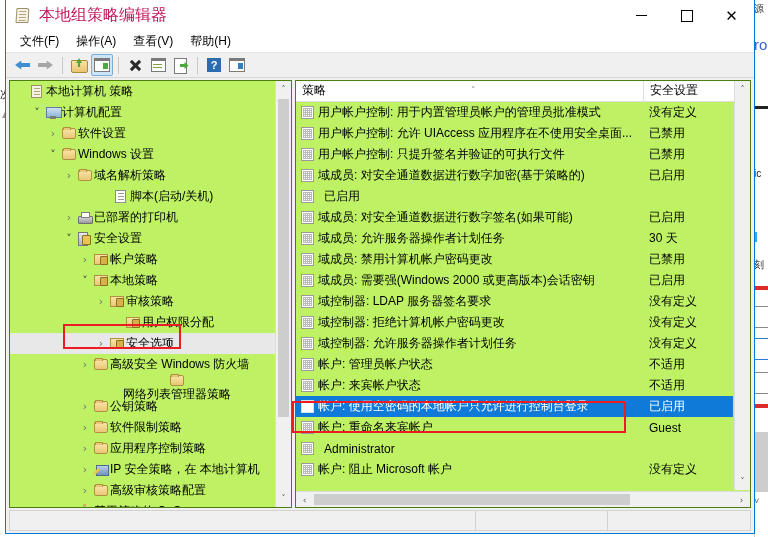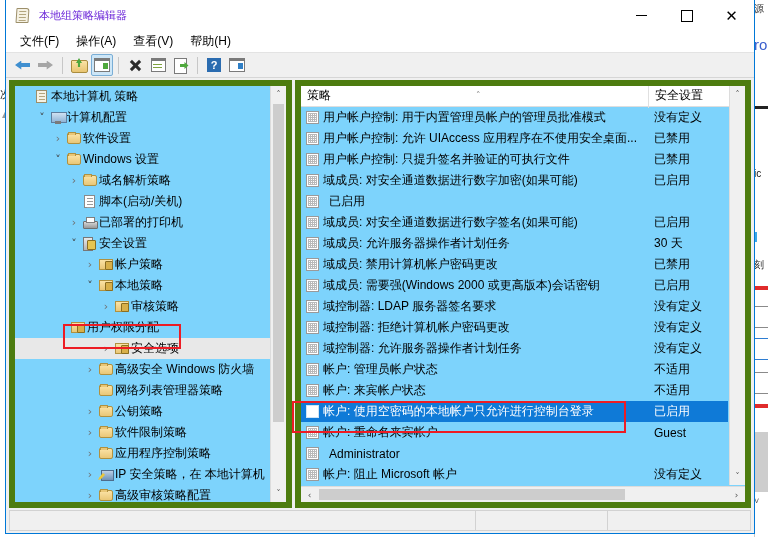--- a/index.html
+++ b/index.html
@@ -44,21 +44,21 @@
   }
   .scroll-doc-icon {
     width: 13px; height: 15px; background: #f6f2e4;
     border: 1px solid #9c8f6a; border-radius: 1px 3px 1px 1px;
     position: relative; transform: skewX(-4deg);
   }
   .scroll-doc-icon::before {
     content: ""; position: absolute; left: 2px; top: 2px; right: 2px; height: 1px;
     background: #b3a67f; box-shadow: 0 3px 0 #b3a67f, 0 6px 0 #b3a67f, 0 9px 0 #b3a67f;
   }
-  #title-text { font-size: 11px; color: #6d28d9; white-space: nowrap; }
+  #title-text { font-size: 16px; color: #be185d; white-space: nowrap; }
   .win-btns { position: absolute; right: 0; top: 0; height: 31px; display: flex; }
   .win-btn {
     width: 45px; height: 31px; display: flex; align-items: center; justify-content: center;
     font-size: 13px; color: #000; background: transparent;
   }
   .wb-min::before { content: ""; display:block; width: 11px; height: 1px; background: #000; }
   .wb-max::before { content: ""; display:block; width: 10px; height: 10px; border: 1px solid #000; }
   .wb-close { font-size: 15px; font-family: "DejaVu Sans", sans-serif; }
 
   
@@ -145,21 +145,21 @@
     width: 14px; height: 14px; background: #2b6cb0; color: #fff;
     font-size: 11px; font-weight: bold; line-height: 14px; text-align: center;
   }
 
   
   #content {
     position: absolute; left: 3px; top: 80px; right: 3px; bottom: 25px;
     display: flex; gap: 0;
   }
   .pane {
-    background: #7dd3fc; border: 6px solid #4d7c0f; position: relative; overflow: hidden;
+    background: #bef264; border: 1px solid #4d7c0f; position: relative; overflow: hidden;
   }
   #tree-pane { width: 283px; flex: none; }
   #splitter { width: 3px; background: #f0f0f0; flex: none; cursor: col-resize; }
   #list-pane { flex: 1; }
 
   
   #tree-scroll {
     position: absolute; left: 0; top: 0; right: 16px; bottom: 0; overflow: hidden;
   }
   .tnode {
@@ -407,21 +407,21 @@
             </span>
             <span class="tlabel">Windows 设置</span>
           </div>
           <div class="tnode" style="padding-left: 52px;">
             <span class="twist">›</span>
             <span class="ticon">
               <span class="i-folder"></span>
             </span>
             <span class="tlabel">域名解析策略</span>
           </div>
-          <div class="tnode" style="padding-left: 52px;">
+          <div class="tnode" style="padding-left: 52px; margin-left: 36px;">
             <span class="twist"></span>
             <span class="ticon">
               <span class="i-script"></span>
             </span>
             <span class="tlabel">脚本(启动/关机)</span>
           </div>
           <div class="tnode" style="padding-left: 52px;">
             <span class="twist">›</span>
             <span class="ticon">
               <span class="i-printer"></span>
@@ -449,42 +449,42 @@
             </span>
             <span class="tlabel">本地策略</span>
           </div>
           <div class="tnode" style="padding-left: 84px;">
             <span class="twist">›</span>
             <span class="ticon">
               <span class="i-folder-lock"></span>
             </span>
             <span class="tlabel">审核策略</span>
           </div>
-          <div class="tnode" style="padding-left: 40px;">
+          <div class="tnode" style="padding-left: 100px;">
             <span class="twist"></span>
             <span class="ticon">
               <span class="i-folder-lock"></span>
             </span>
             <span class="tlabel">用户权限分配</span>
           </div>
           <div class="tnode" style="padding-left: 84px; background: rgb(232, 232, 232);">
             <span class="twist">›</span>
             <span class="ticon">
               <span class="i-folder-lock"></span>
             </span>
             <span class="tlabel">安全选项</span>
           </div>
           <div class="tnode" style="padding-left: 68px;">
             <span class="twist">›</span>
             <span class="ticon">
               <span class="i-folder"></span>
             </span>
             <span class="tlabel">高级安全 Windows 防火墙</span>
           </div>
-          <div class="tnode" style="padding-left: 68px;">
+          <div class="tnode" style="padding-left: 68px; flex-direction: column;">
             <span class="twist"></span>
             <span class="ticon">
               <span class="i-folder"></span>
             </span>
             <span class="tlabel">网络列表管理器策略</span>
           </div>
           <div class="tnode" style="padding-left: 68px;">
             <span class="twist">›</span>
             <span class="ticon">
               <span class="i-folder"></span>
@@ -567,21 +567,21 @@
             <span class="licon">
               <span class="pol-icon"></span>
             </span>
             <span class="lname">用户帐户控制: 只提升签名并验证的可执行文件</span>
             <span class="lval">已禁用</span>
           </div>
           <div class="lrow">
             <span class="licon">
               <span class="pol-icon"></span>
             </span>
-            <span class="lname">域成员: 对安全通道数据进行数字加密(如果可能)</span>
+            <span class="lname">域成员: 对安全通道数据进行数字加密(基于策略的)</span>
             <span class="lval">已启用</span>
           </div>
           <div class="lrow">
             <span class="licon">
               <span class="pol-icon"></span>
             </span>
             <span class="lval">已启用</span>
           </div>
           <div class="lrow">
             <span class="licon">

